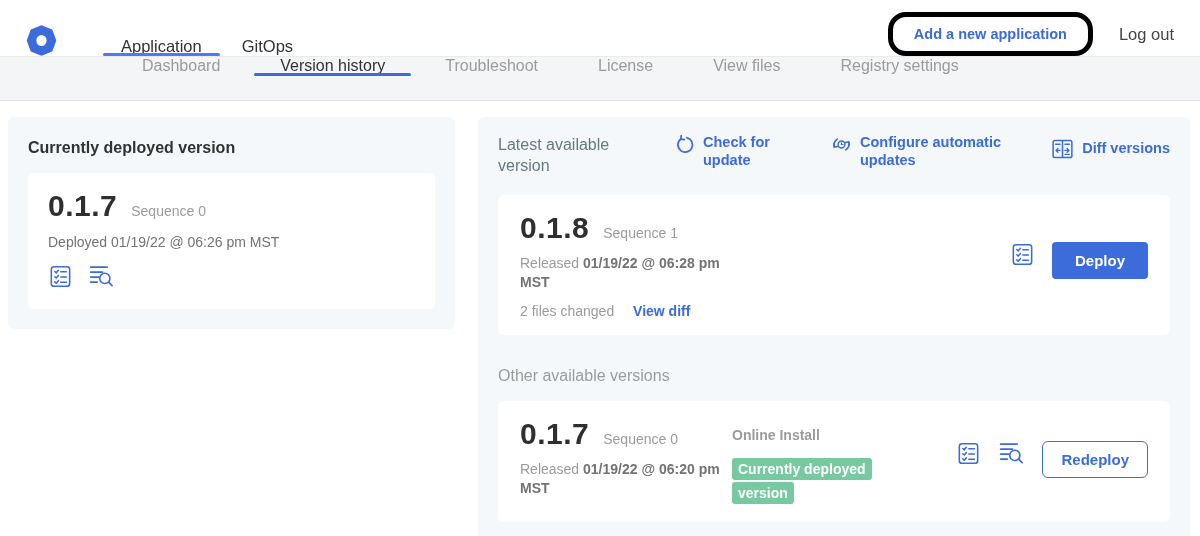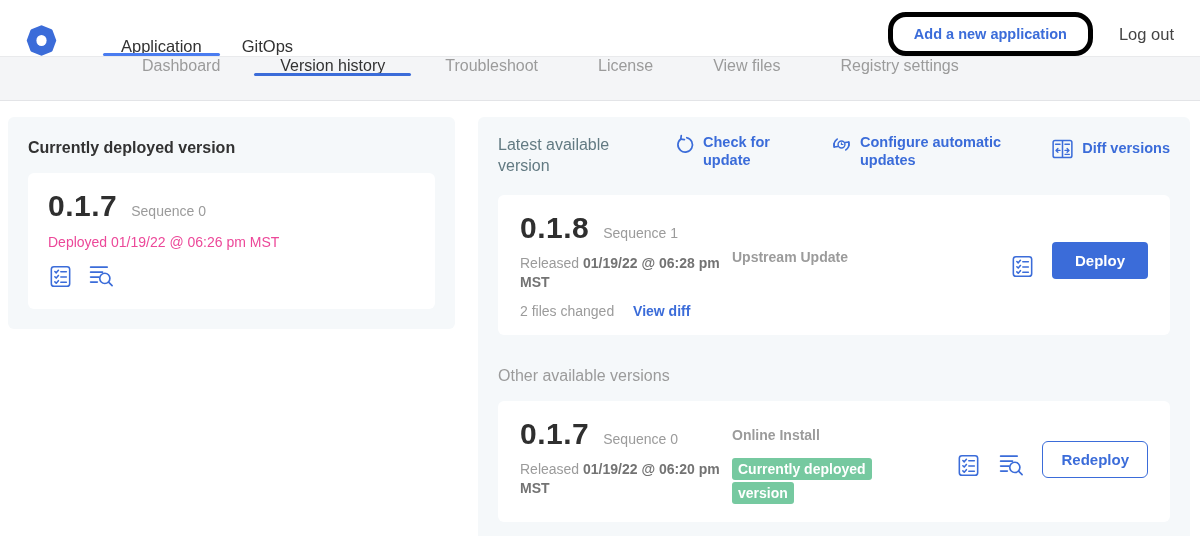--- a/index.html
+++ b/index.html
@@ -28,21 +28,21 @@
   .right-panel { flex: 1; min-height: 401px; padding: 16px 20px 20px; }
 
   .panel-title-dark { font-size: 16px; font-weight: bold; color: #323232; margin: 4px 0 16px; }
 
   .card { background: #ffffff; border-radius: 6px; }
   .cdv-card { padding: 16px 20px 20px; min-height: 130px; }
 
   .version-row { display: flex; align-items: baseline; }
   .version-number { font-size: 30px; font-weight: bold; color: #2f2f2f; letter-spacing: 0.5px; }
   .sequence { font-size: 14px; color: #9b9b9b; margin-left: 14px; }
-  .deployed-ts { font-size: 14px; color: #ec4899; margin-top: 11px; }
+  .deployed-ts { font-size: 14px; color: #737373; margin-top: 11px; }
 
   .icon-row { display: flex; align-items: center; gap: 15px; margin-top: 14px; }
   .icon-btn { display: inline-flex; cursor: pointer; }
   .icon-btn svg { display: block; }
 
   
   .avail-header { display: flex; align-items: flex-start; }
   .avail-title { width: 160px; font-size: 16px; line-height: 1.3; color: #627a82; padding-top: 2px; }
   .hdr-link { display: flex; align-items: flex-start; gap: 8px; color: #3b6cd9; font-size: 14.5px; font-weight: bold; line-height: 1.25; cursor: pointer; }
   .hdr-link svg { flex-shrink: 0; margin-top: 1px; }
@@ -58,21 +58,21 @@
   .files-row { margin-top: 10px; font-size: 14px; color: #9b9b9b; }
   .view-diff { color: #3b6cd9; font-weight: bold; margin-left: 15px; cursor: pointer; }
 
   .vc-mid { flex: 1; }
   .source-label { font-size: 14px; font-weight: bold; color: #9b9b9b; }
   .mid-latest { padding-top: 37px; }
   .mid-other { padding-top: 9px; max-width: 175px; }
   .deployed-badge { display: inline; background: #76c9a0; color: #ffffff; font-size: 14px; font-weight: bold; line-height: 1.75; padding: 3px 6px; border-radius: 3px; -webkit-box-decoration-break: clone; box-decoration-break: clone; }
   .badge-wrap { margin-top: 13px; }
 
-  .vc-right { margin-left: auto; display: flex; align-items: flex-end; gap: 17px; }
+  .vc-right { margin-left: auto; display: flex; align-items: flex-start; gap: 17px; }
   .right-latest { padding-top: 31px; }
   .right-other { padding-top: 24px; }
 
   .deploy-btn { background: #3b6cd9; border: none; border-radius: 4px; color: #fff; font-weight: bold; font-size: 15px; padding: 10px 23px; cursor: pointer; font-family: inherit; }
   .redeploy-btn { background: #fff; border: 1px solid #3b6cd9; border-radius: 6px; color: #3b6cd9; font-weight: bold; font-size: 15px; padding: 9px 18px; cursor: pointer; font-family: inherit; }
 
   .other-heading { font-size: 16px; color: #9b9b9b; margin-top: 32px; }
   .latest-card { min-height: 135px; }
   .other-card { min-height: 117px; margin-top: 16px; }
 </style>
@@ -199,23 +199,20 @@
         <div class="version-row">
           <span class="version-number">0.1.8</span>
           <span class="sequence">Sequence 1</span>
         </div>
         <div class="released"><span>Released </span><b>01/19/22 @ 06:28 pm MST</b></div>
         <div class="files-row">
           <span>2 files changed</span>
           <span class="view-diff">View diff</span>
         </div>
       </div>
-      <div class="vc-mid mid-latest">
-        <span class="source-label">Upstream Update</span>
-      </div>
       <div class="vc-right right-latest">
         <span class="icon-btn">
           <svg width="25" height="25" viewBox="0 0 24 24" fill="none" stroke="#3b6cd9" stroke-width="1.5">
             <rect x="3.2" y="2.6" width="17.6" height="18.8" rx="2.5"></rect>
             <path d="M6.6 7.2 l1.3 1.3 2.1-2.5" stroke-linecap="round" stroke-linejoin="round"></path>
             <line x1="12.3" y1="7.5" x2="17.6" y2="7.5" stroke-linecap="round"></line>
             <path d="M6.6 12.2 l1.3 1.3 2.1-2.5" stroke-linecap="round" stroke-linejoin="round"></path>
             <line x1="12.3" y1="12.5" x2="17.6" y2="12.5" stroke-linecap="round"></line>
             <path d="M6.6 17.2 l1.3 1.3 2.1-2.5" stroke-linecap="round" stroke-linejoin="round"></path>
             <line x1="12.3" y1="17.5" x2="17.6" y2="17.5" stroke-linecap="round"></line>

